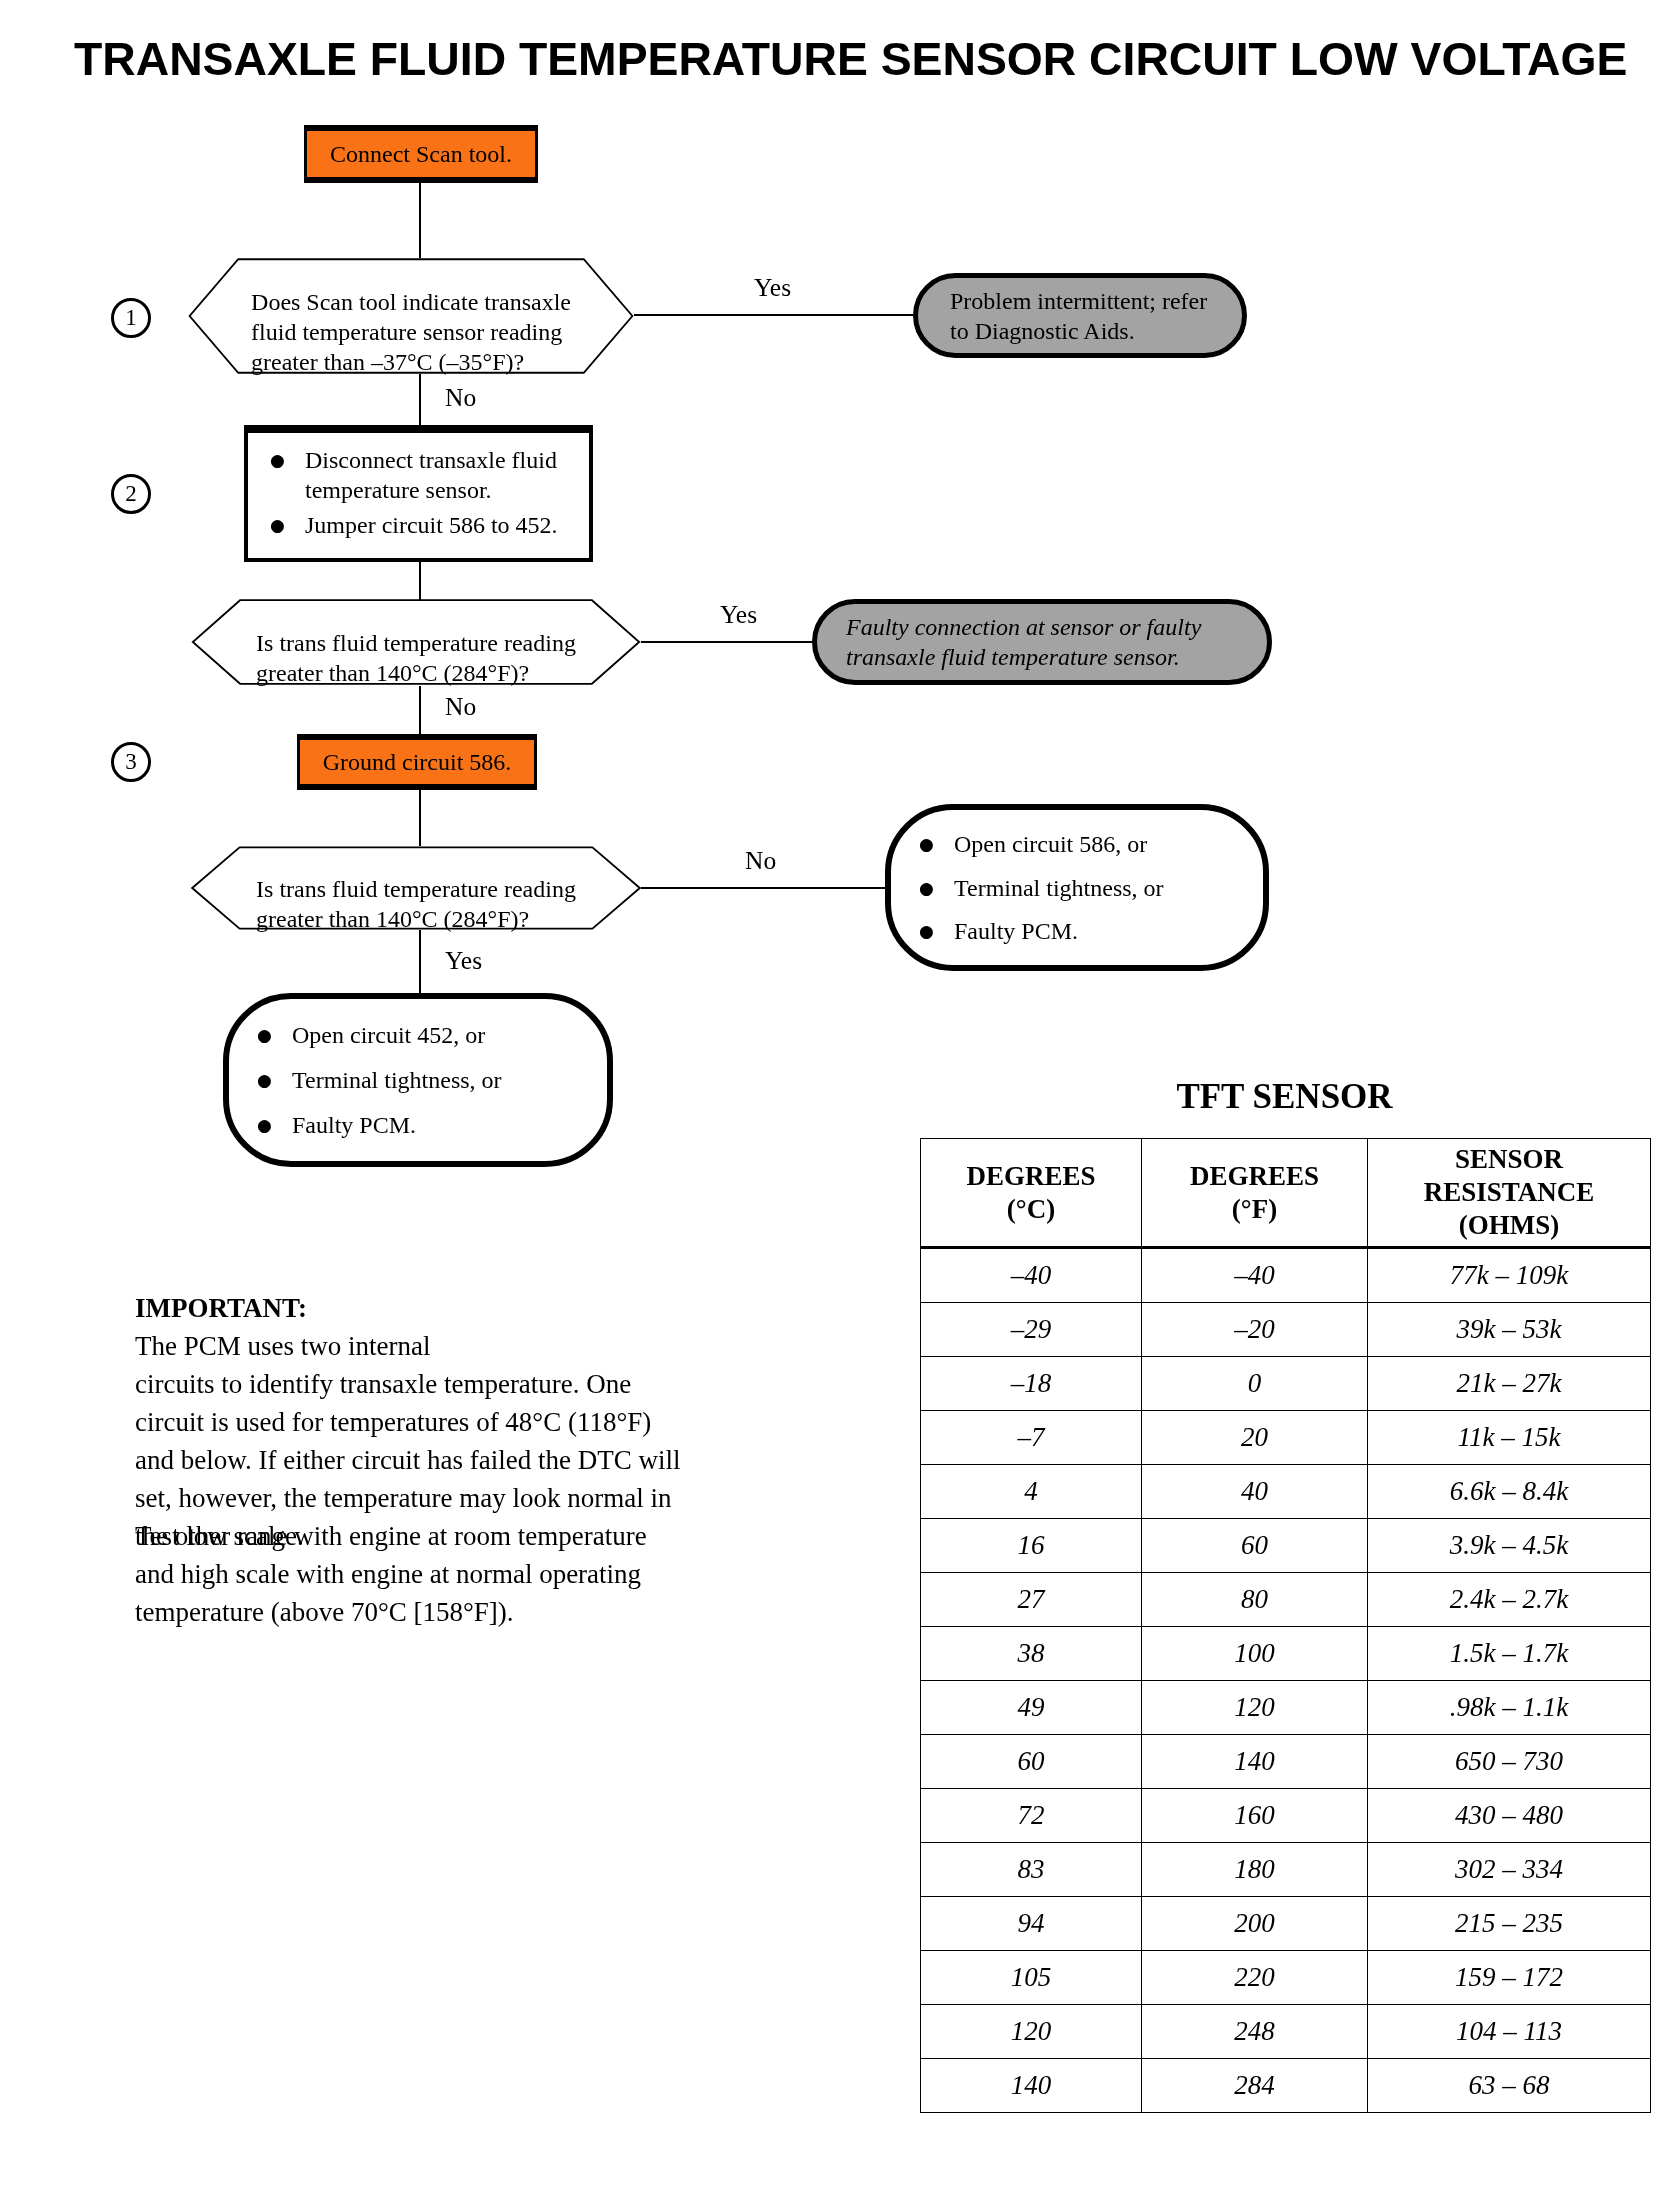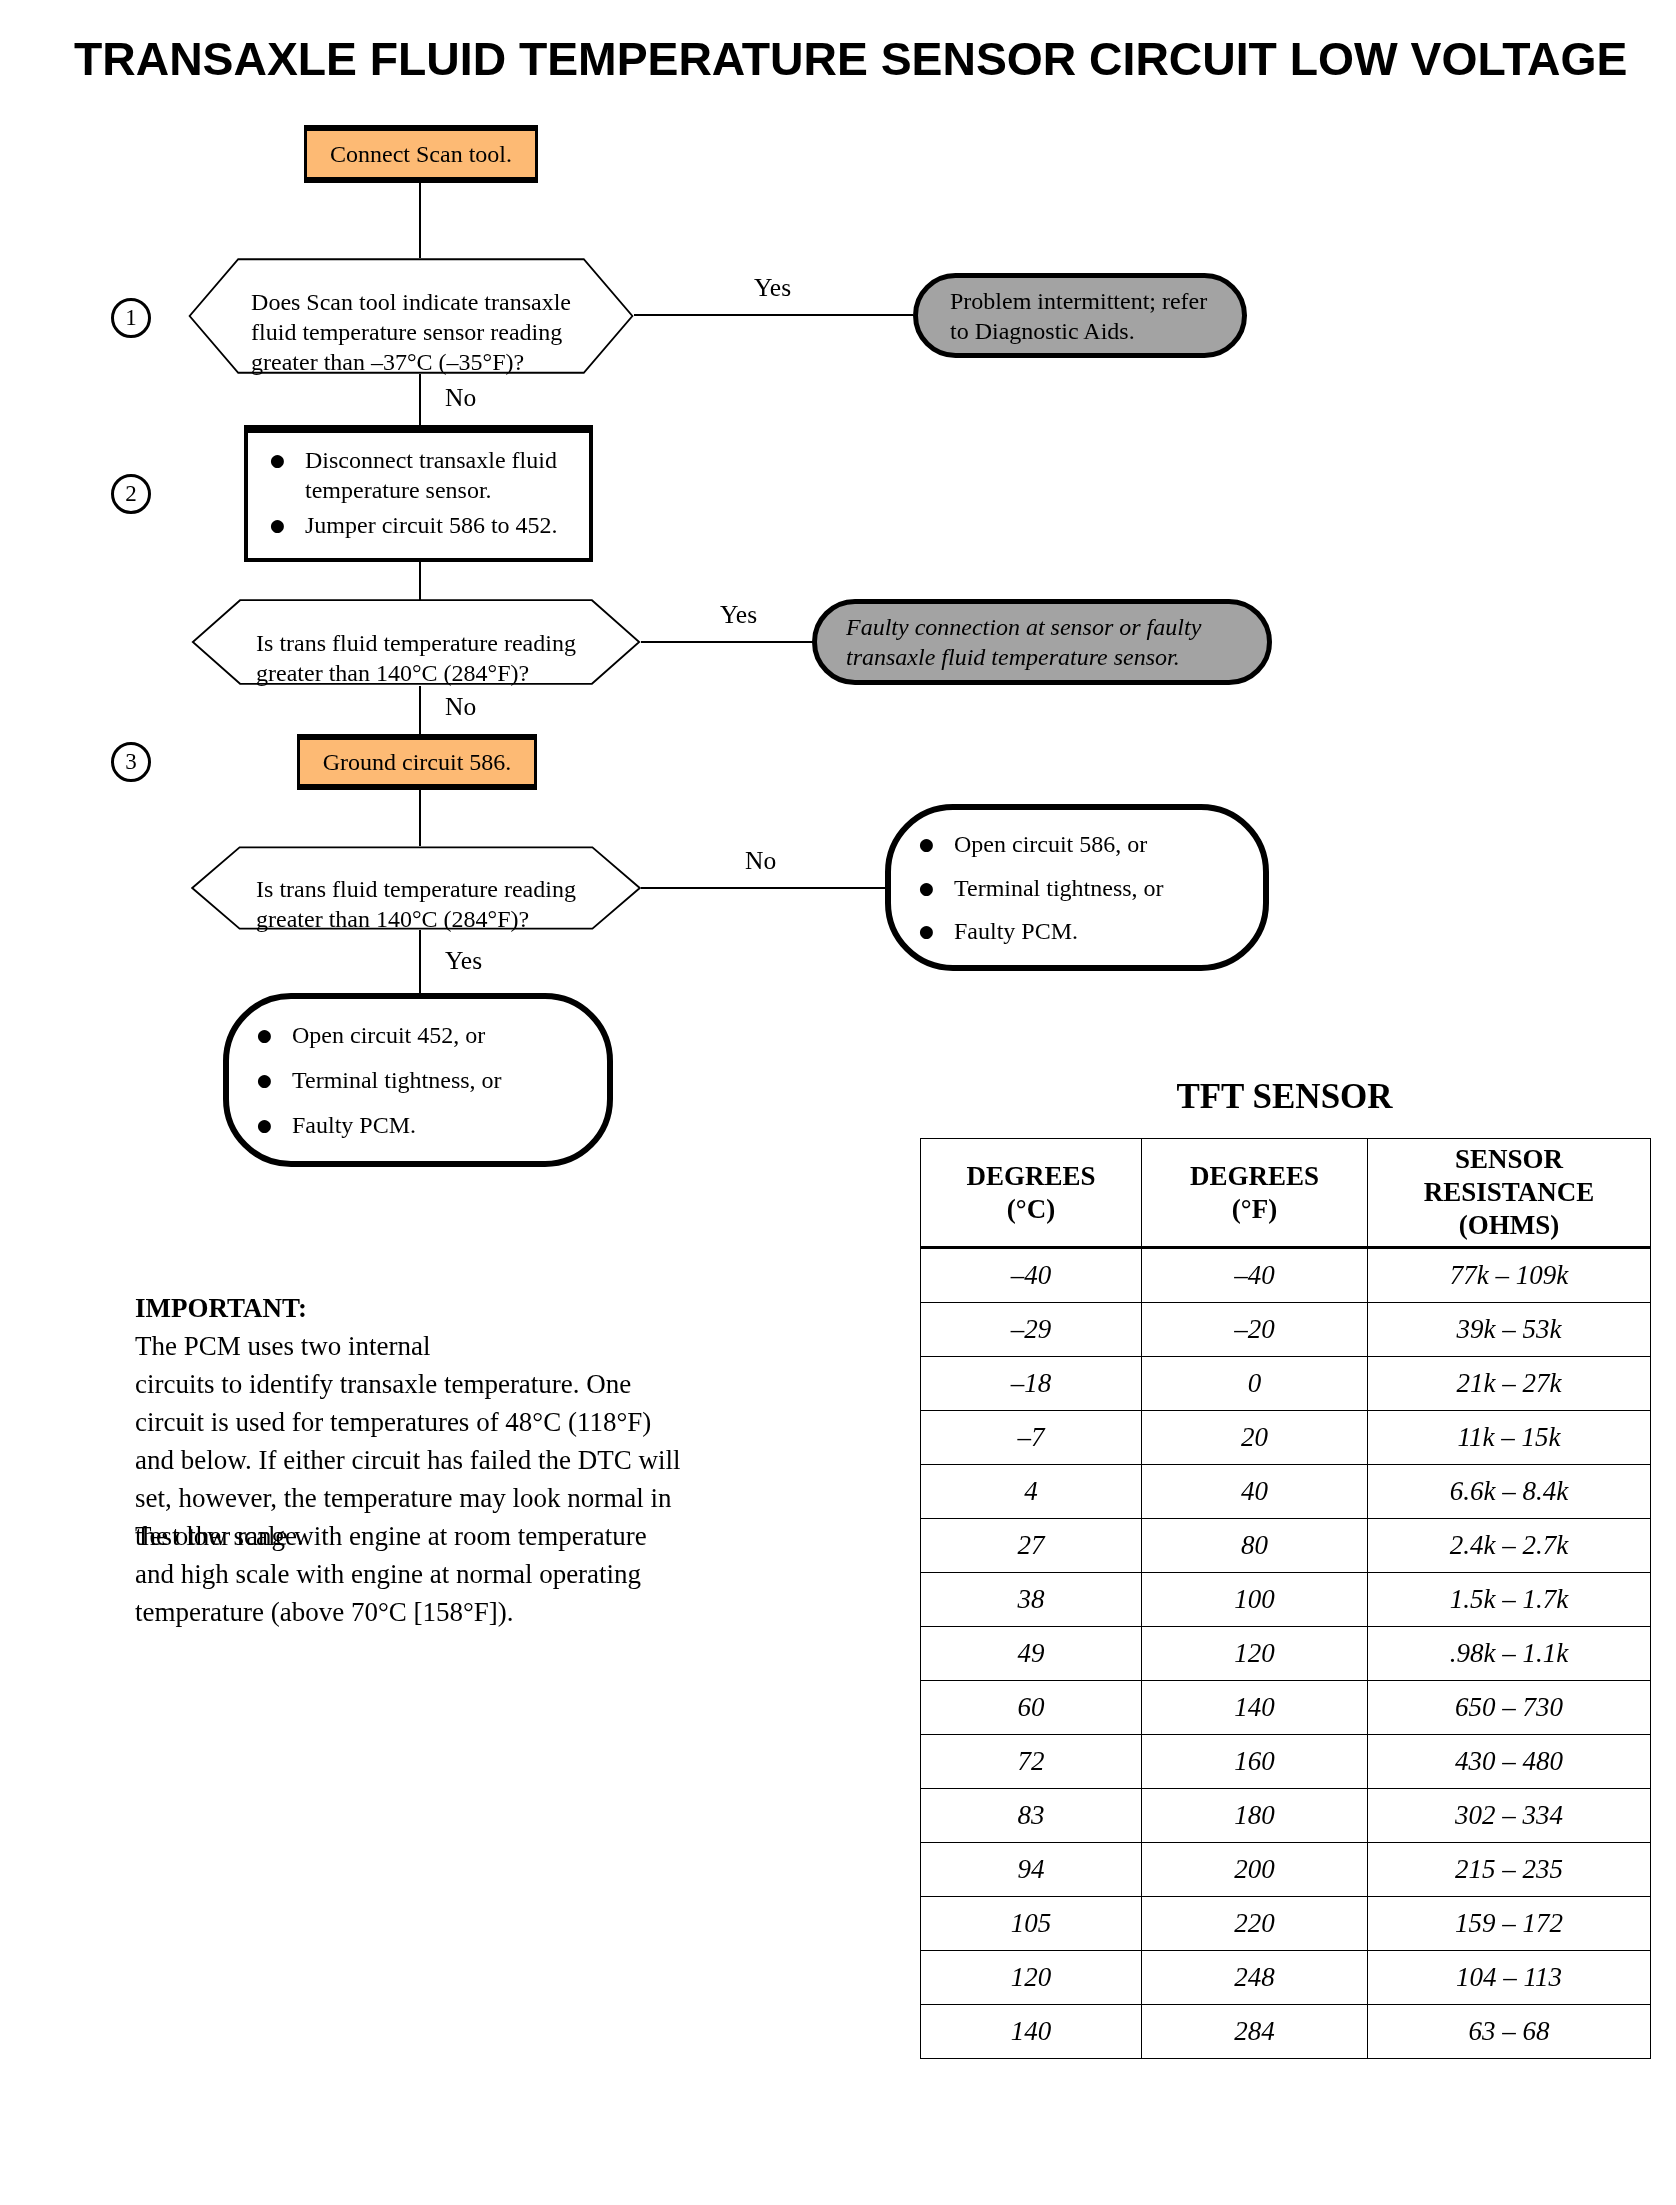--- a/index.html
+++ b/index.html
@@ -14,21 +14,21 @@
   
   #title{
     position:absolute;left:74px;top:34px;width:1556px;
     font-family:"Liberation Sans", sans-serif;
     font-weight:bold;font-size:47px;line-height:1.05;
     letter-spacing:0px;white-space:nowrap;
     transform:scaleX(0.985);transform-origin:left top;
   }
   
   .proc{
-    position:absolute;box-sizing:border-box;background:#fdba74;
+    position:absolute;box-sizing:border-box;background:#f97316;
     border:3.6px solid #000;border-top-width:6.7px;border-bottom-width:6.7px;
     display:flex;align-items:center;justify-content:center;
     font-size:24px;line-height:30px;text-align:center;
   }
   .hex{position:absolute;}
   .hex svg{position:absolute;left:0;top:0;width:100%;height:100%;}
   .hex .hex-text{
     position:absolute;left:0;top:16px;width:100%;height:100%;
     display:flex;align-items:center;justify-content:center;
     font-size:24px;line-height:30px;white-space:pre-line;text-align:left;
@@ -272,20 +272,25 @@
             <td>–7</td>
             <td>20</td>
             <td>11k – 15k</td>
           </tr>
         <tr>
             <td>4</td>
             <td>40</td>
             <td>6.6k – 8.4k</td>
           </tr>
         <tr>
+            <td>16</td>
+            <td>60</td>
+            <td>3.9k – 4.5k</td>
+          </tr>
+        <tr>
             <td>27</td>
             <td>80</td>
             <td>2.4k – 2.7k</td>
           </tr>
         <tr>
             <td>38</td>
             <td>100</td>
             <td>1.5k – 1.7k</td>
           </tr>
         <tr>

